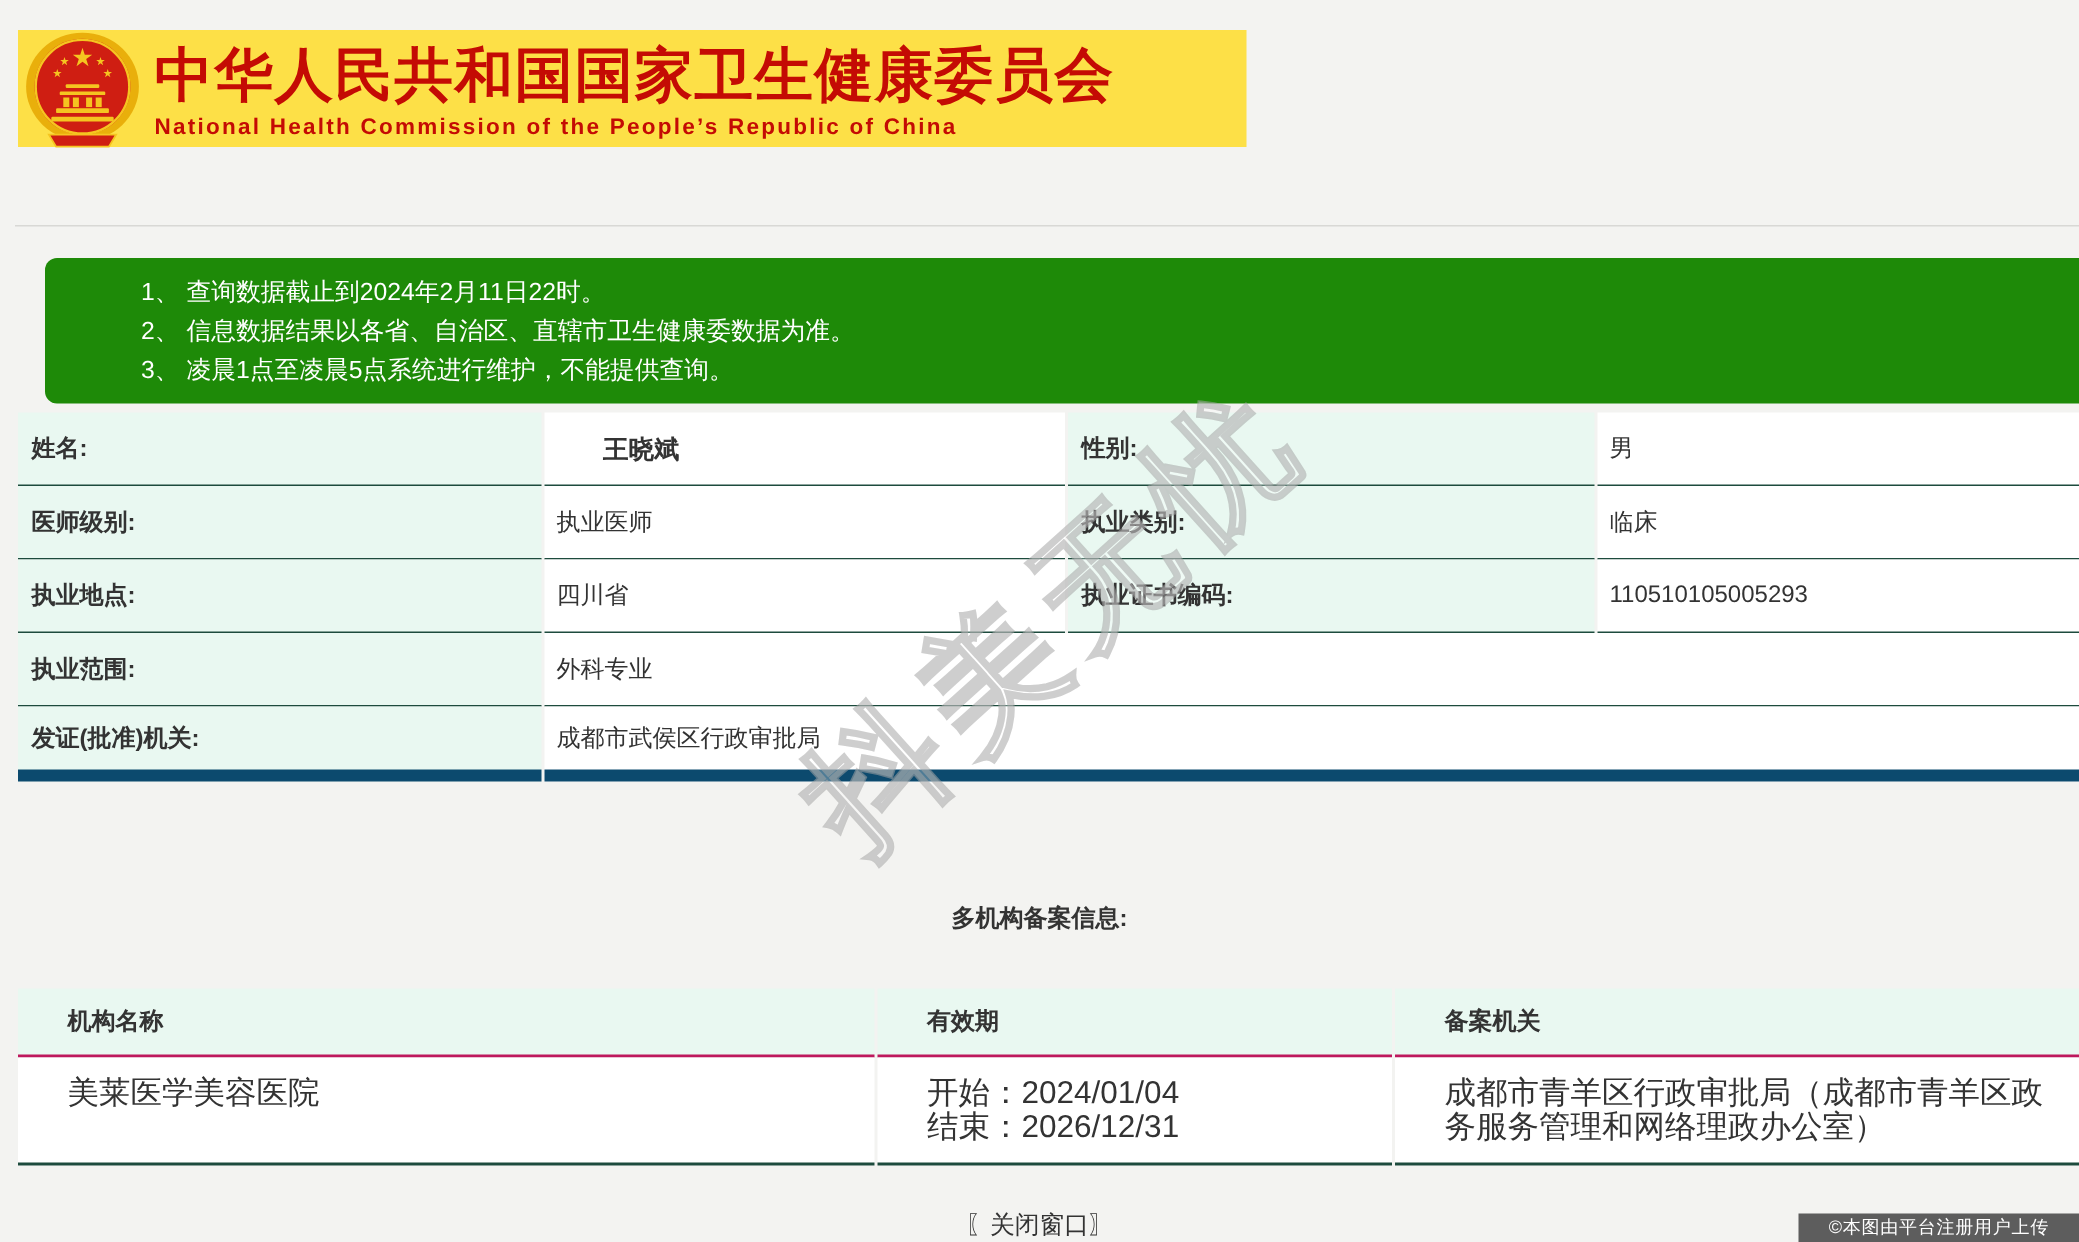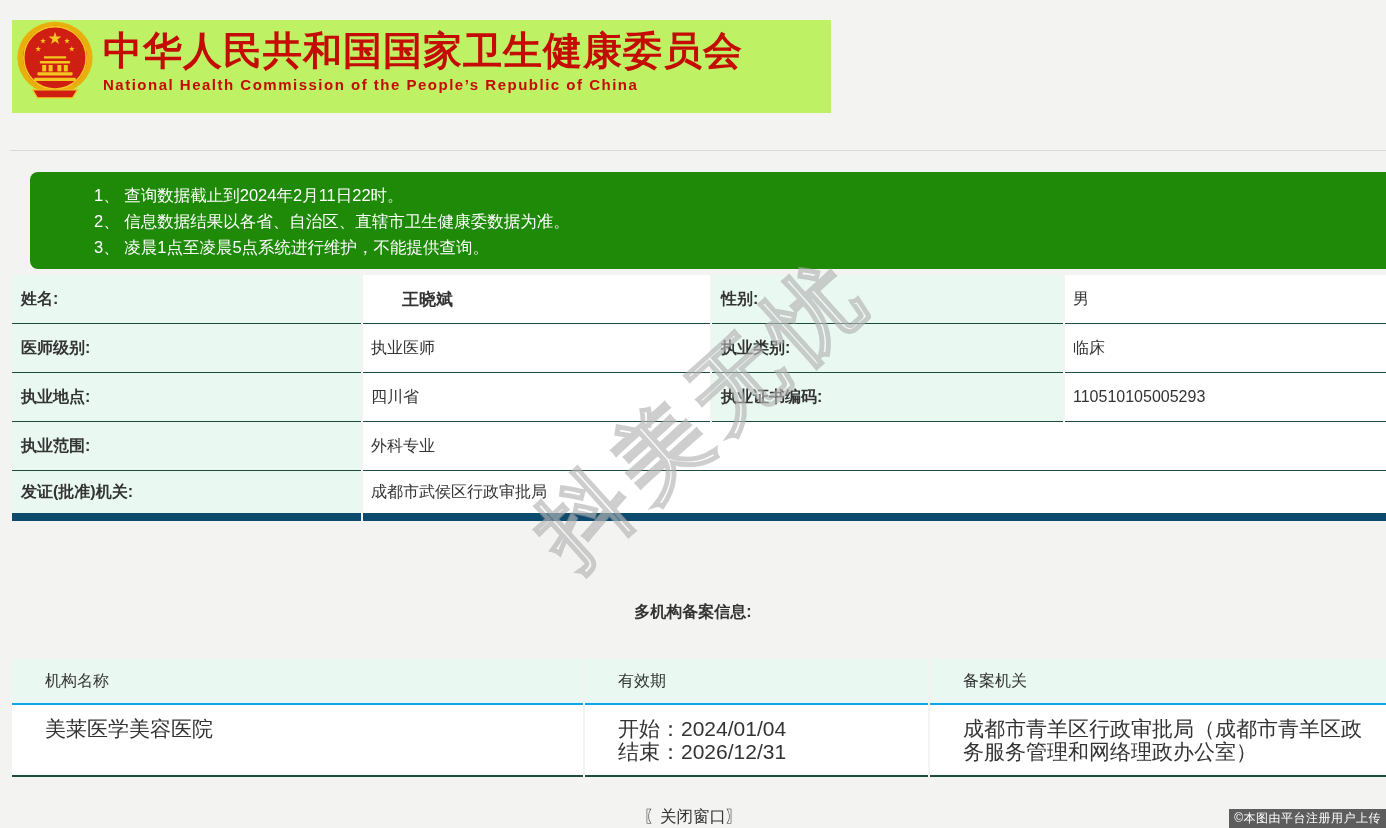--- a/index.html
+++ b/index.html
@@ -8,21 +8,21 @@
     position:relative;
     background:#f3f3f1;
     overflow:hidden;
     font-family:"Liberation Sans","DejaVu Sans",sans-serif;
     color:#333;
   }
 
   
   .header-box {
     position:absolute; left:12px; top:20px;
-    width:819px; height:93px; background:#bef264;text-decoration:underline;
+    width:819px; height:78px; background:#fde047;text-decoration:underline;
   }
   .emblem-wrap { position:absolute; left:3px; top:1px; width:80px; height:80px; }
   .titles { position:absolute; left:91px; top:9px; white-space:nowrap; }
   .title-cn {
     font-size:39px; font-weight:bold; color:#c40b04;
     letter-spacing:1px; line-height:44px;
   }
   .title-en {
     font-size:15px; font-weight:bold; color:#c40b04;
     letter-spacing:1.5px; margin-top:3px;
@@ -57,39 +57,39 @@
   .bold-value { font-weight:bold; font-size:17px;padding-left:39px; }
 
   
   .section-title {
     position:absolute; left:0; top:602px; width:100%;
     text-align:center; font-weight:bold; font-size:16px; color:#333;
   }
   .org-table { position:absolute; left:12px; top:659px; width:1374px; }
   .o-head, .o-row { display:flex; gap:2px; }
   .o-hcell {
-    background:#e9f8f1; height:46px; border-bottom:2px solid #0ea5e9;
+    background:#e9f8f1; height:46px; border-bottom:2px solid #be185d;
     display:flex; align-items:center; padding-left:33px;
-    font-weight:normal; font-size:16px; color:#333;
+    font-weight:bold; font-size:16px; color:#333;
   }
   .o-cell {
     background:#ffffff; min-height:70px; border-bottom:2px solid #1d4b3d;
     padding:12px 12px 12px 33px; font-size:21px; color:#333; line-height:23px;
   }
   .oc1 { width:571px; } .oc2 { width:343px; } .oc3 { flex:1; }
 
   
   .close-window {
     position:absolute; left:0; top:806px; width:100%;
     text-align:center; font-size:16.5px; color:#333; cursor:pointer;
   }
   .upload-badge {
     position:absolute; right:0; bottom:0;
     background:rgba(72,72,72,0.88); color:#ffffff;
-    font-size:12px; line-height:16px; padding:1px 5px 2px;
+    font-size:12px; line-height:16px; padding:1px 20px 2px;
     letter-spacing:0.5px;
   }
 
   
   .watermark {
     position:absolute; left:480px; top:355px; width:430px; height:96px;
     text-align:center; transform:rotate(-42deg);
     font-size:90px; font-weight:bold; letter-spacing:12px; white-space:nowrap;
     color:rgba(255,255,255,0.28);
     -webkit-text-stroke:2px rgba(165,165,165,0.55);

